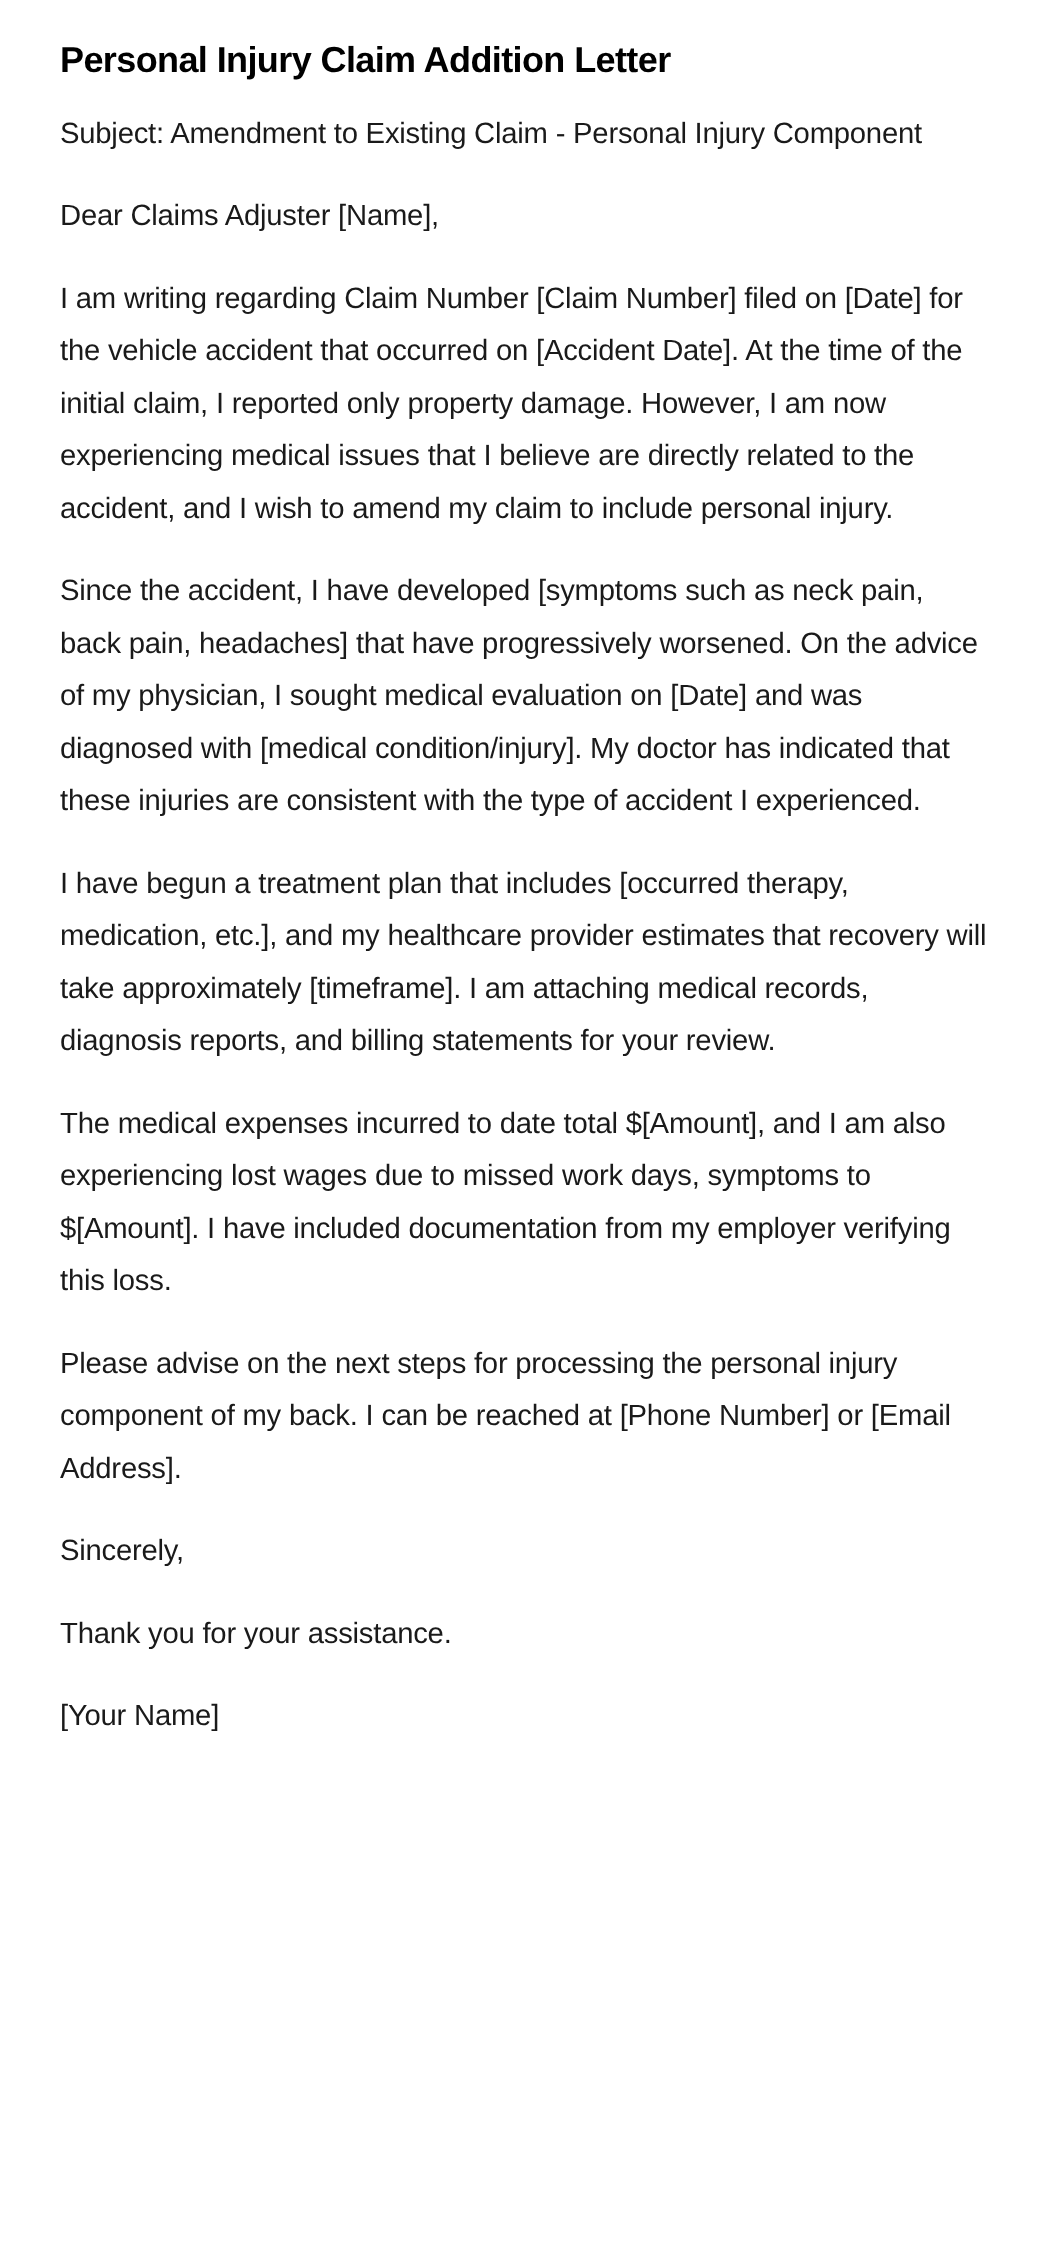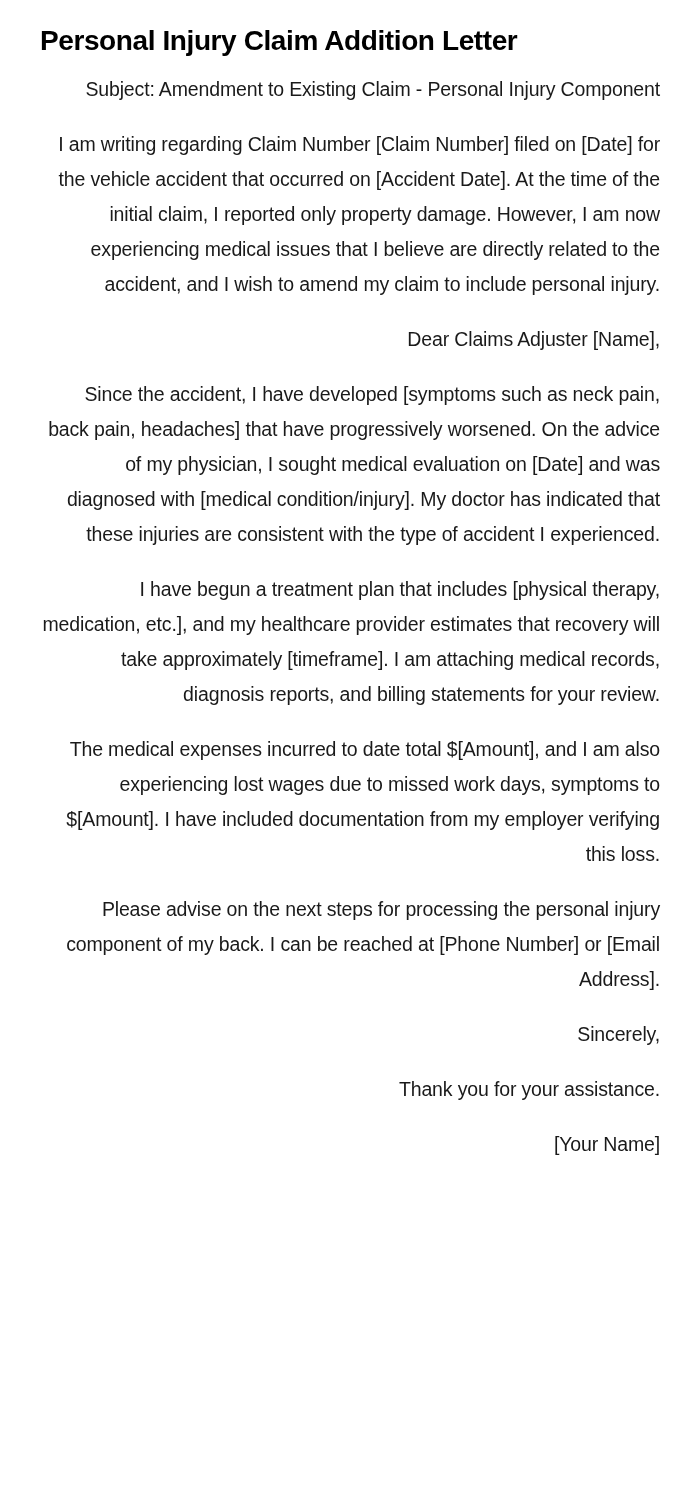--- a/index.html
+++ b/index.html
@@ -15,43 +15,42 @@
       color: #1a1a1a;
     }
     .page {
       padding: 22px 40px 0 40px;
       box-sizing: border-box;
       width: 700px;
     }
     .title {
       font-family: "Liberation Sans", sans-serif;
       font-weight: bold;
-      font-size: 28px;
+      font-size: 24px;
       line-height: 38px;
       margin: 0 0 12px 0;
       color: #000000;
       letter-spacing: -0.4px;
     }
     .para {
       font-size: 19.5px;
       line-height: 35px;
       margin: 0 0 20px 0;
       color: #1a1a1a;
       letter-spacing: -0.15px;
-      text-align: right;
     }
   </style>
 </head>
 <body>
 
 <div class="page">
   <h1 class="title">Personal Injury Claim Addition Letter</h1>
   <p class="para">Subject: Amendment to Existing Claim - Personal Injury Component</p>
+  <p class="para">Dear Claims Adjuster [Name],</p>
   <p class="para">I am writing regarding Claim Number [Claim Number] filed on [Date] for the vehicle accident that occurred on [Accident Date]. At the time of the initial claim, I reported only property damage. However, I am now experiencing medical issues that I believe are directly related to the accident, and I wish to amend my claim to include personal injury.</p>
-  <p class="para">Dear Claims Adjuster [Name],</p>
   <p class="para">Since the accident, I have developed [symptoms such as neck pain, back pain, headaches] that have progressively worsened. On the advice of my physician, I sought medical evaluation on [Date] and was diagnosed with [medical condition/injury]. My doctor has indicated that these injuries are consistent with the type of accident I experienced.</p>
-  <p class="para">I have begun a treatment plan that includes [physical therapy, medication, etc.], and my healthcare provider estimates that recovery will take approximately [timeframe]. I am attaching medical records, diagnosis reports, and billing statements for your review.</p>
+  <p class="para">I have begun a treatment plan that includes [occurred therapy, medication, etc.], and my healthcare provider estimates that recovery will take approximately [timeframe]. I am attaching medical records, diagnosis reports, and billing statements for your review.</p>
   <p class="para">The medical expenses incurred to date total $[Amount], and I am also experiencing lost wages due to missed work days, symptoms to $[Amount]. I have included documentation from my employer verifying this loss.</p>
   <p class="para">Please advise on the next steps for processing the personal injury component of my back. I can be reached at [Phone Number] or [Email Address].</p>
   <p class="para">Sincerely,</p>
   <p class="para">Thank you for your assistance.</p>
   <p class="para">[Your Name]</p>
 </div>
 
 </body></html>

